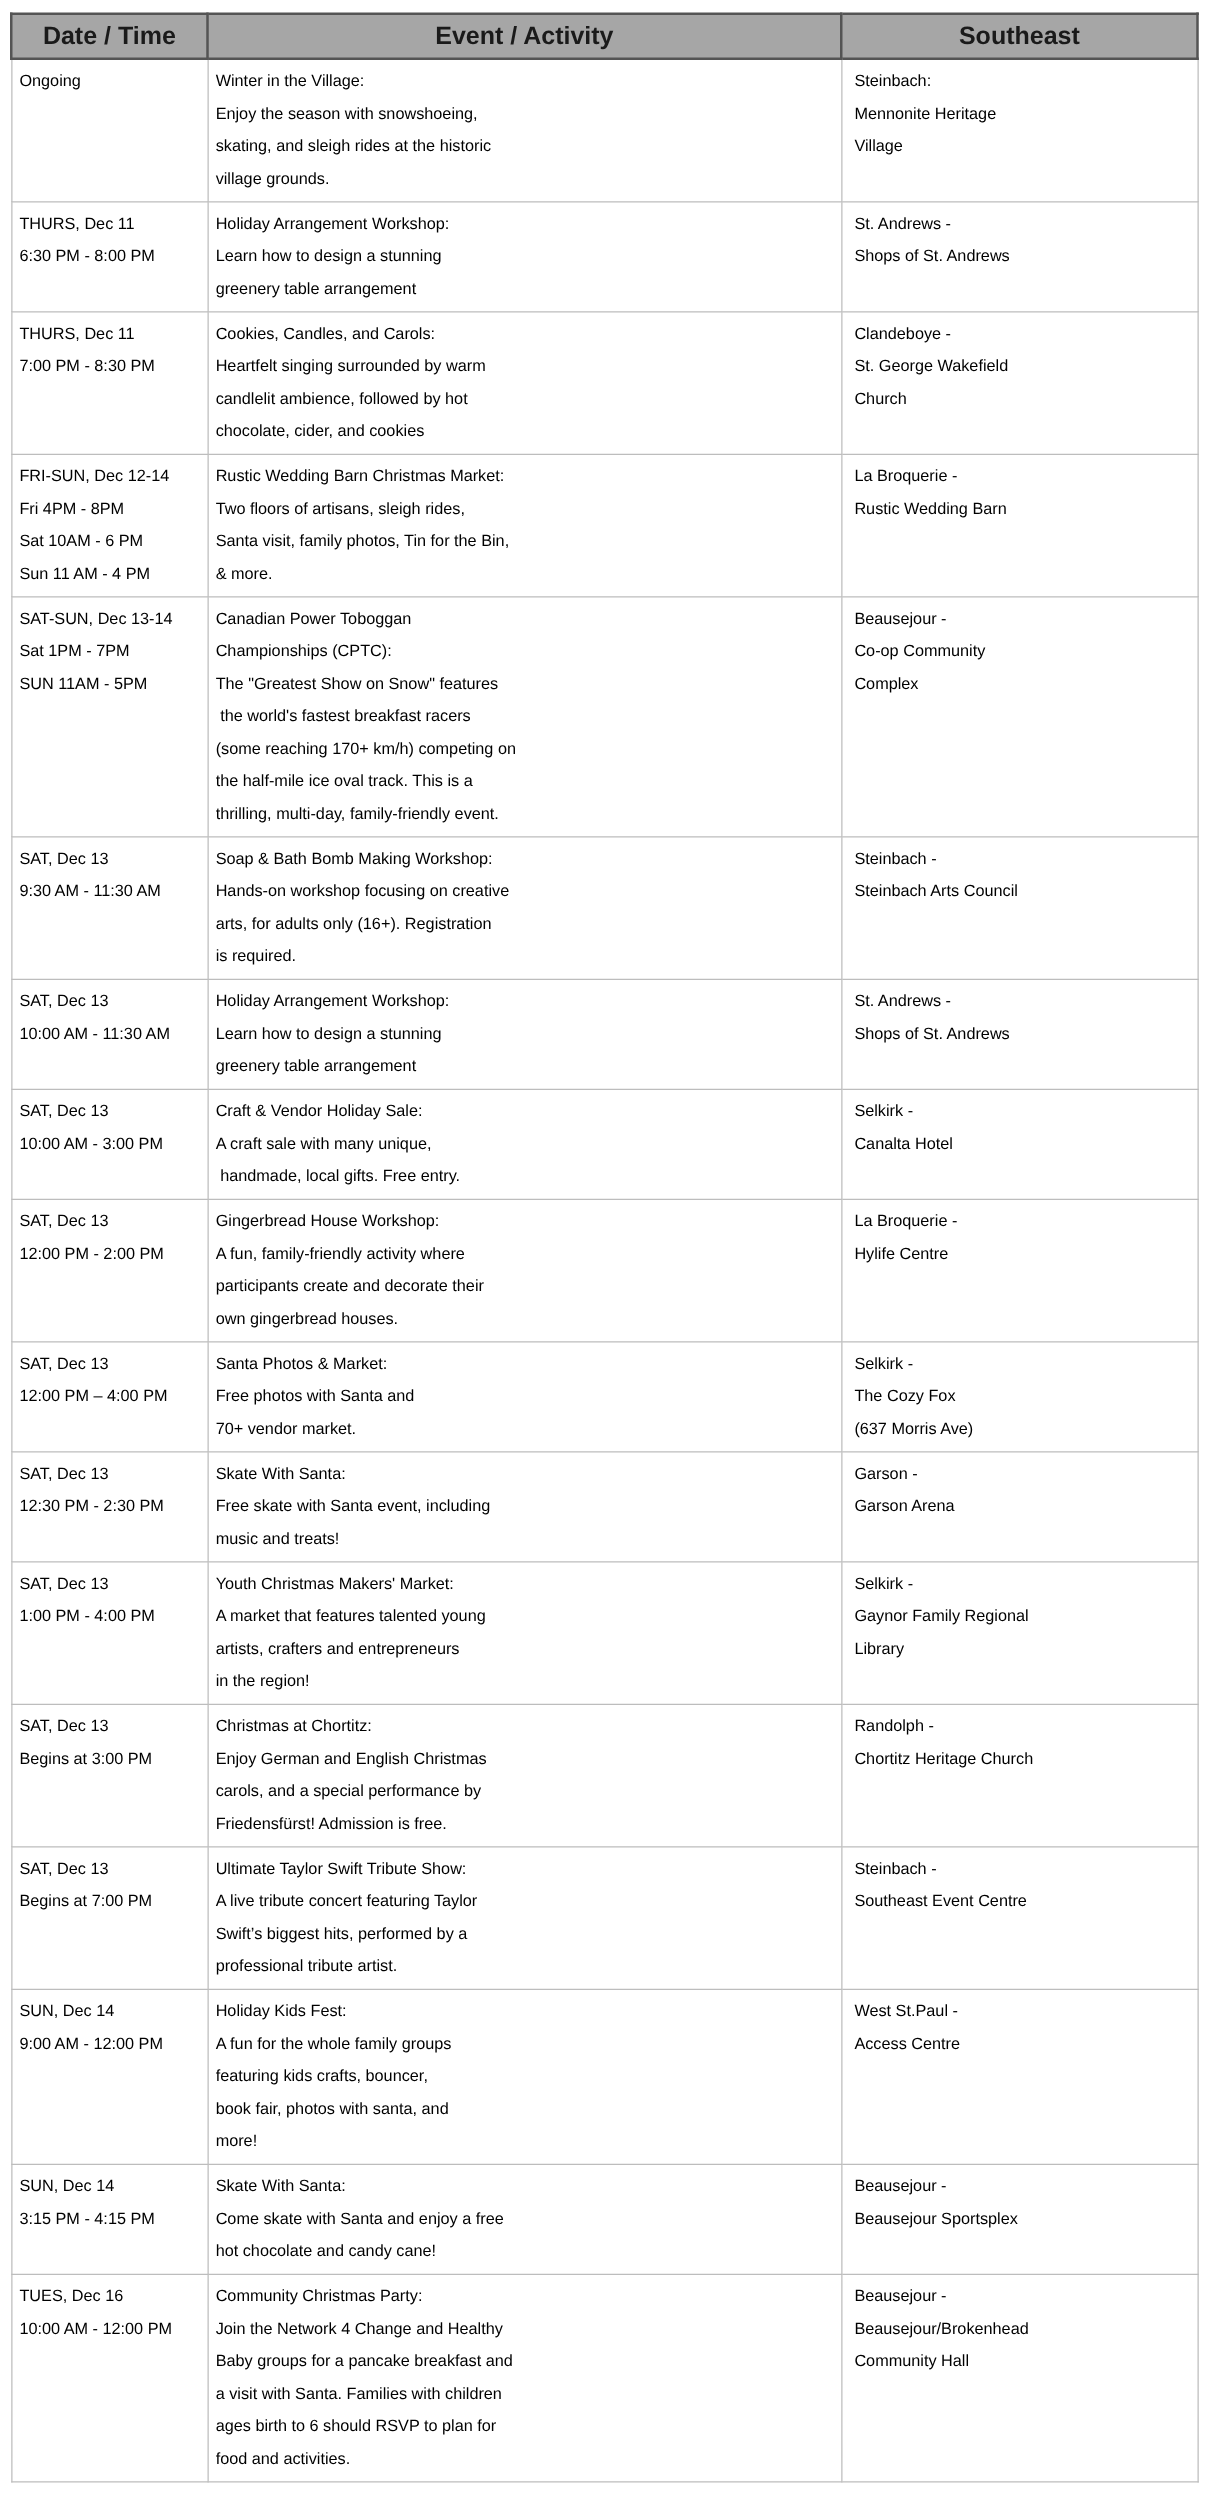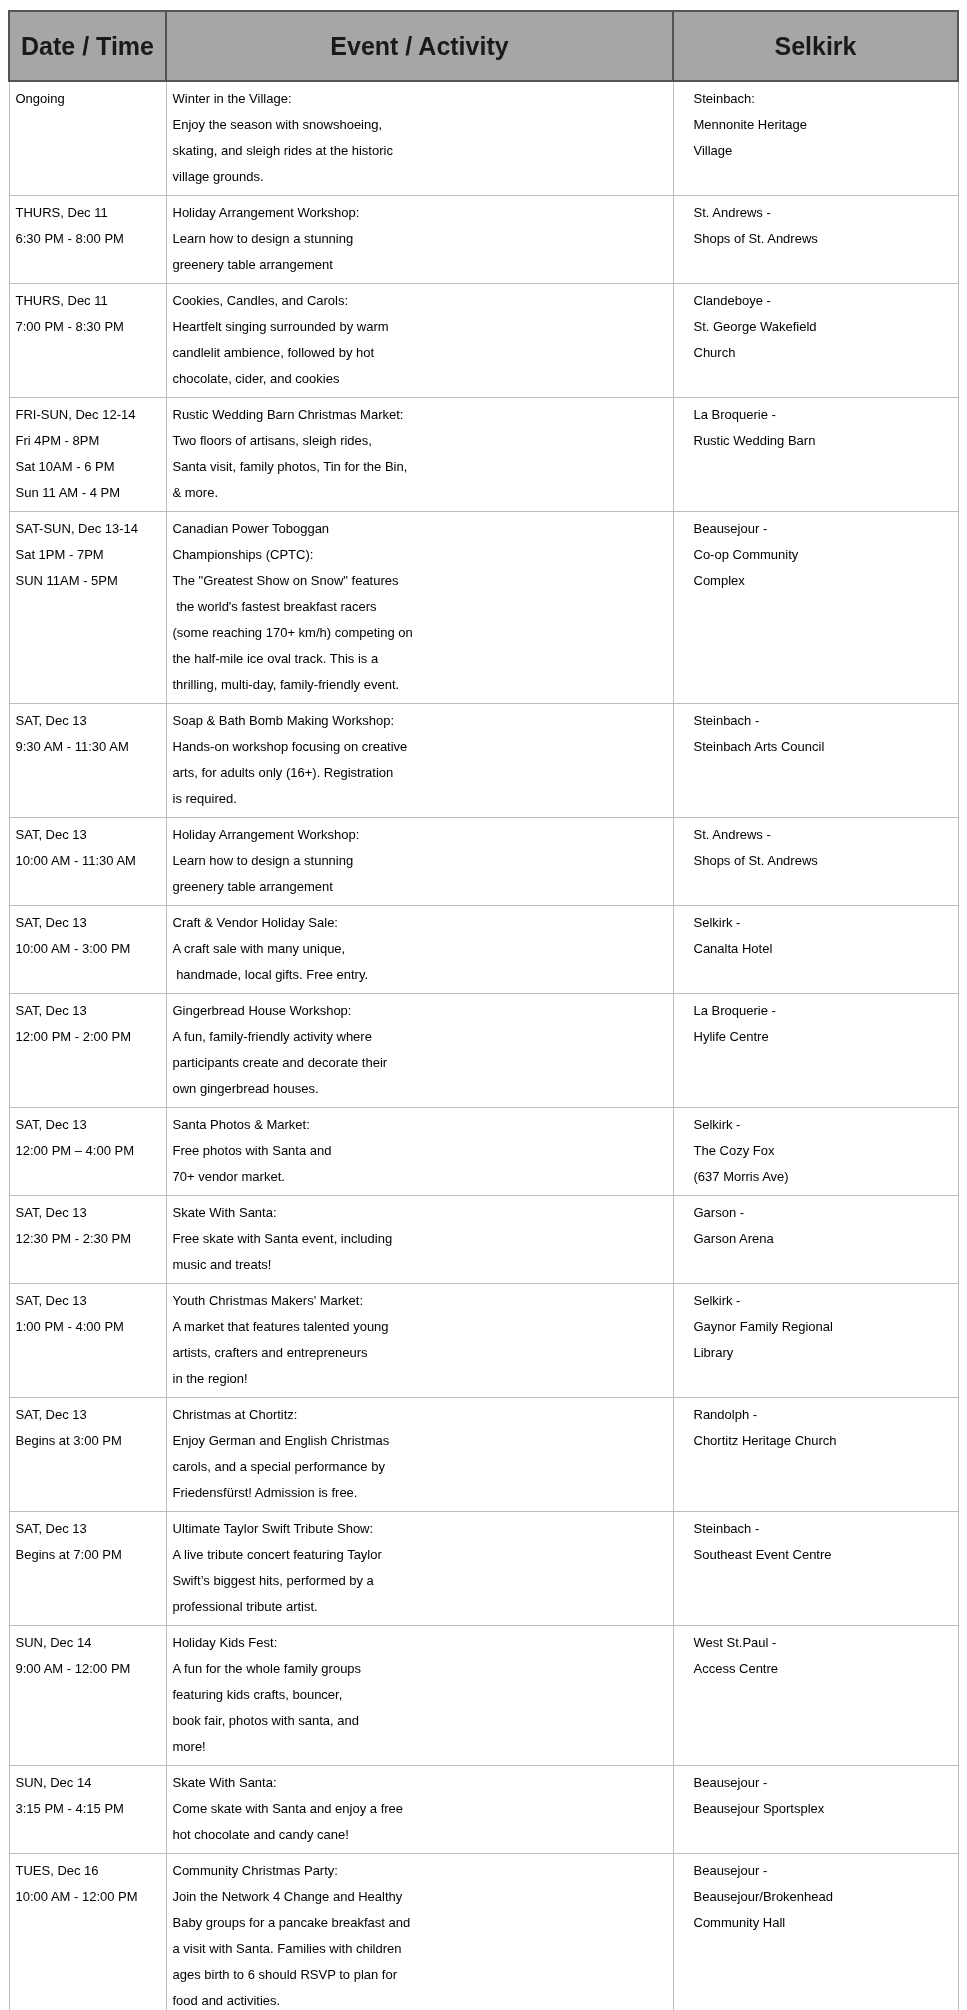--- a/index.html
+++ b/index.html
@@ -25,53 +25,53 @@
     left: 8px;
     top: 10px;
     width: 949px;
     border-collapse: collapse;
     table-layout: fixed;
   }
   table.events th {
     background: var(--header-bg, #a6a6a6);
     color: var(--header-text, #1a1a1a);
     border: 2px solid var(--header-border, #545454);
-    font-size: 25px;
+    font-size: 20px;
     font-weight: bold;
     height: 34px;
     text-align: center;
     vertical-align: middle;
-    padding: 17px 4px;
+    padding: 0 4px;
   }
   table.events td {
     border: 1px solid var(--border, #bdbdbd);
     vertical-align: top;
     padding: 4px 6px 5px 6px;
     font-size: 13px;
     line-height: 26px;
   }
-  table.events td.col-loc { padding-left: 20px; margin-top: 13px; }
+  table.events td.col-loc { padding-left: 10px; margin-top: 13px; }
   .ln { white-space: pre-wrap; }
   .ln.b, .ln b { font-weight: normal; }
 </style>
 </head>
 <body>
 
 <div class="page">
   <table class="events">
     <colgroup>
       <col style="width:157px">
       <col style="width:507px">
       <col style="width:285px">
     </colgroup>
     <thead>
       <tr>
         <th>Date / Time</th>
         <th>Event / Activity</th>
-        <th>Selkirk</th>
+        <th>Southeast</th>
       </tr>
     </thead>
     <tbody id="events-body">
   <tr>
     <td class="col-dt">
             <div class="ln"><span>Ongoing</span></div>
           </td>
     <td class="col-event">
             <div class="ln b"><span>Winter in the Village:</span></div>
             <div class="ln"><span>Enjoy the season with snowshoeing,</span></div>

